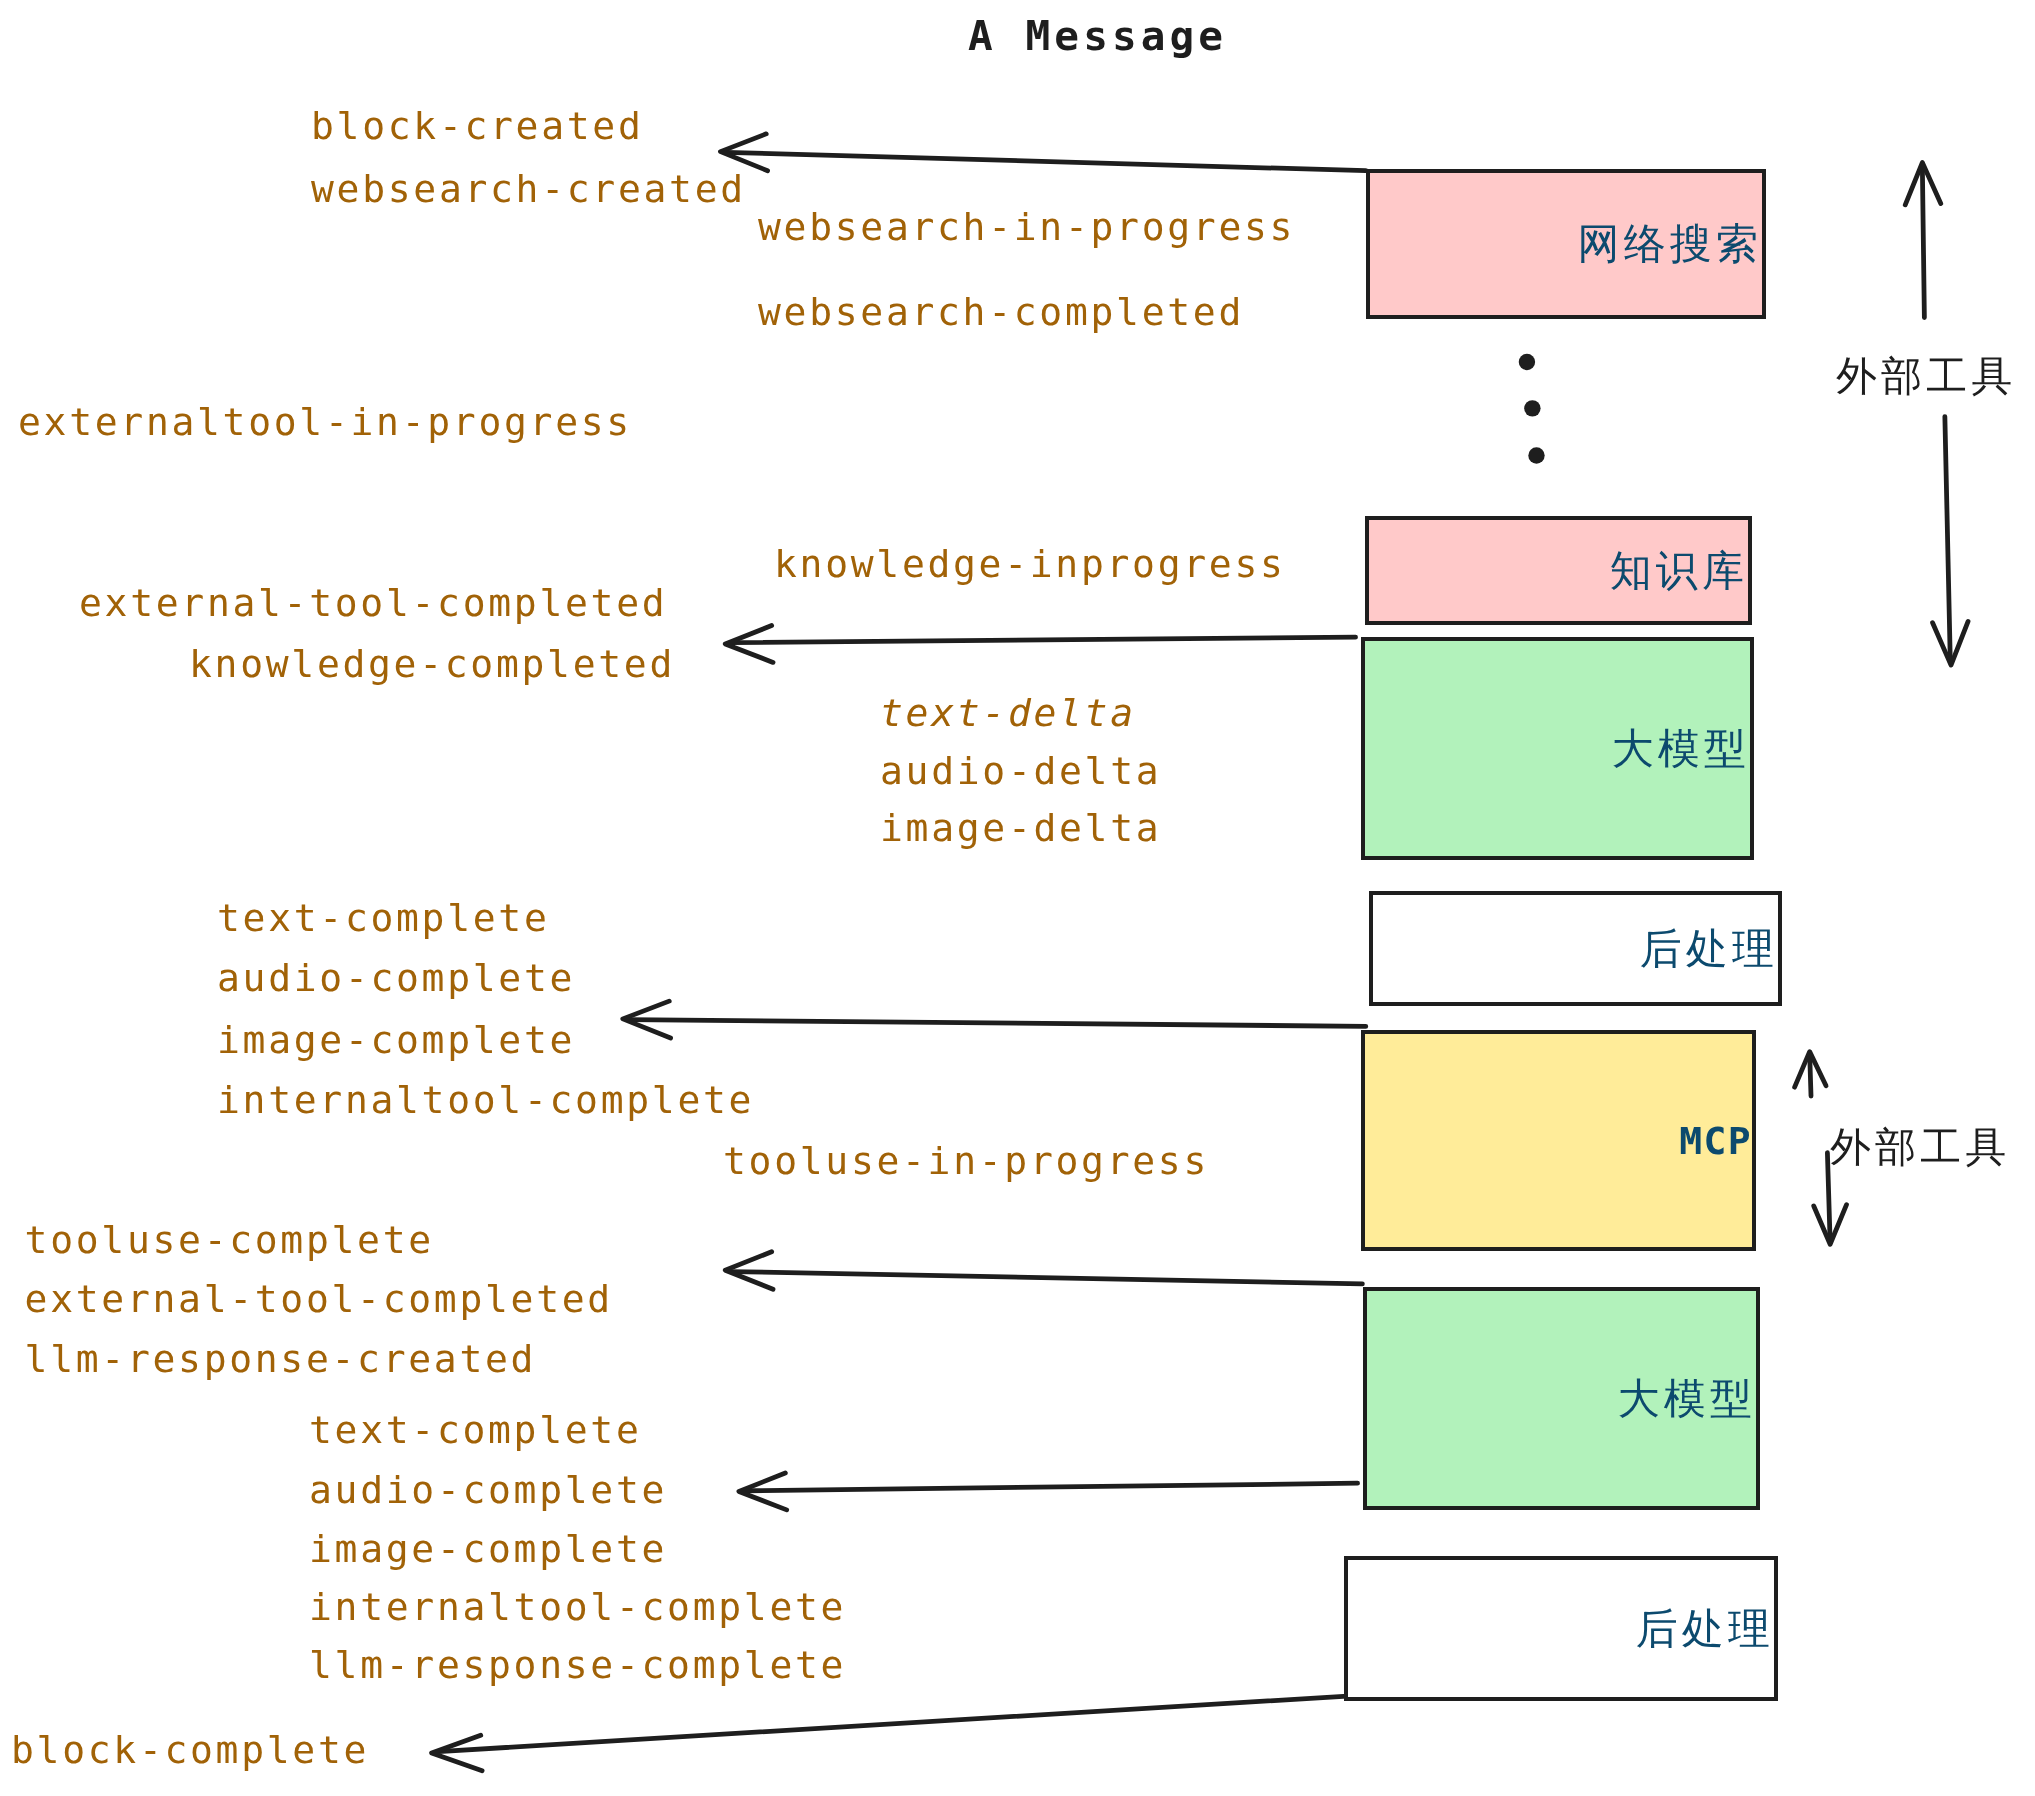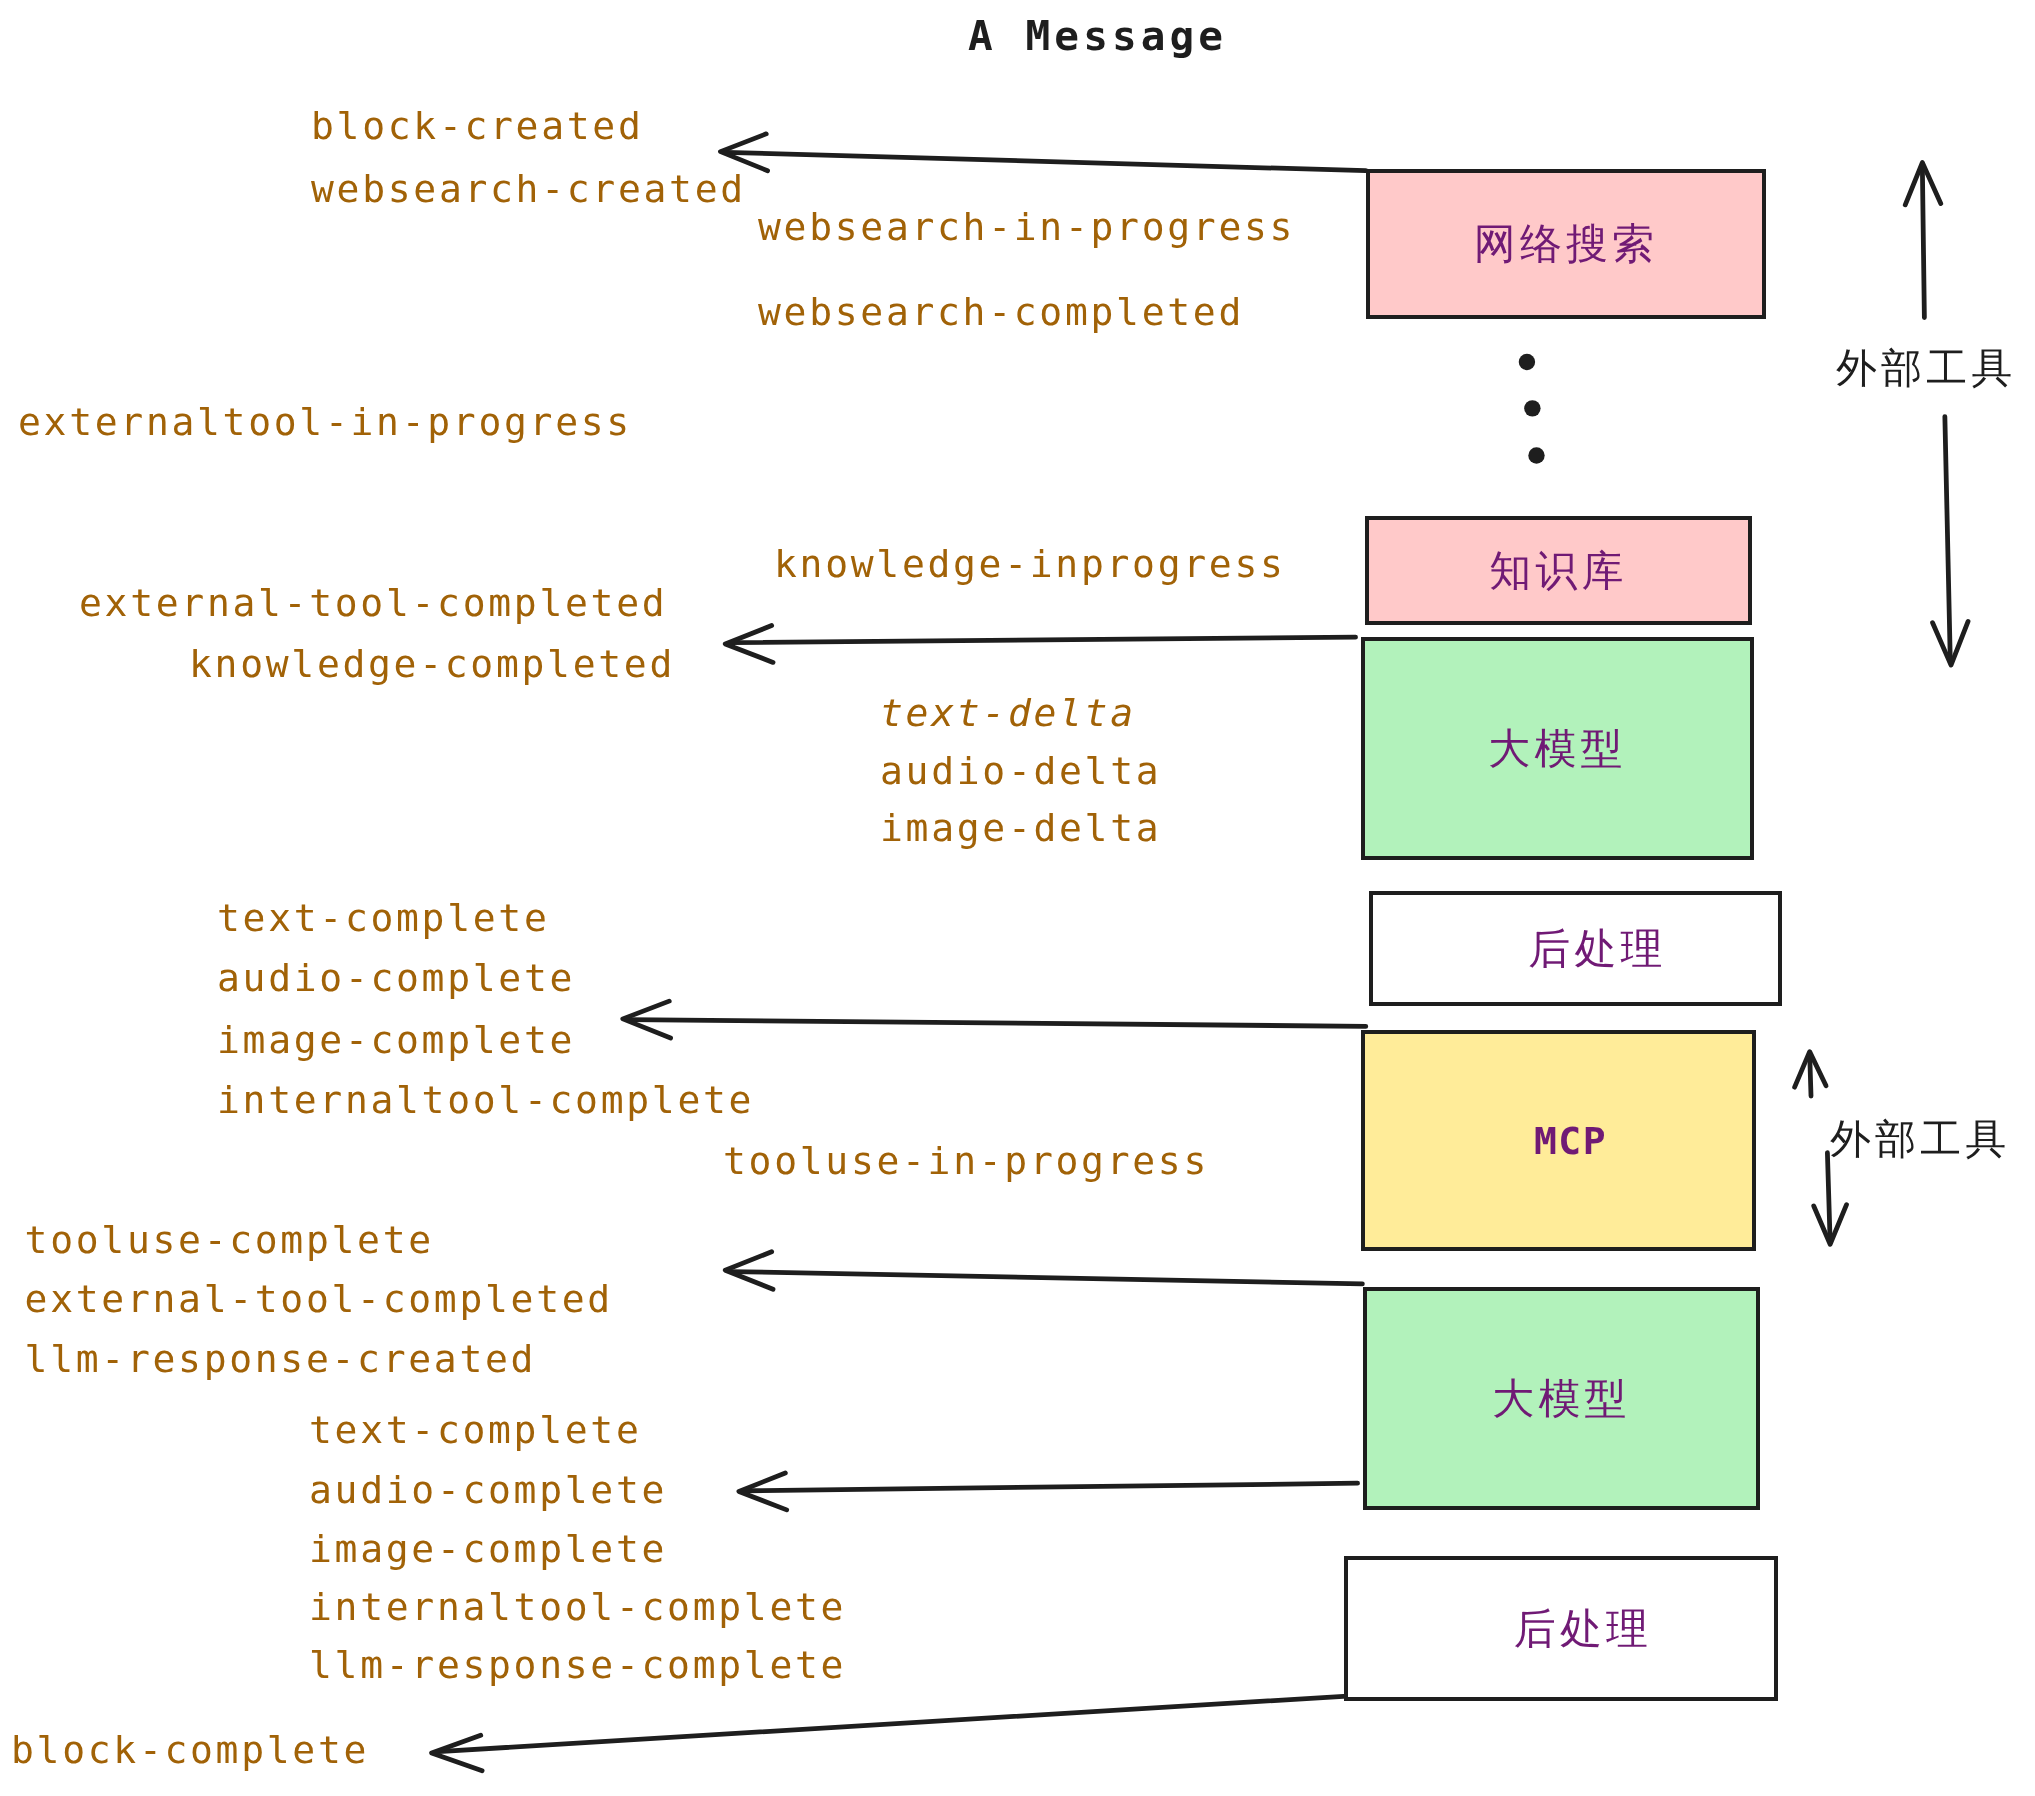--- a/index.html
+++ b/index.html
@@ -22,39 +22,40 @@
     position:absolute;
     left:968px;top:12.3px;
     font-size:41px;
     font-weight:bold;
     letter-spacing:4.1px;
     white-space:nowrap;
   }
   .box{
     position:absolute;
     border:4.1px solid #1e1e1e;
-    display:flex;align-items:center;justify-content:center;
+    display:flex;align-items:center;justify-content:flex-end;
     box-sizing:border-box;
     font-family:"Liberation Sans", sans-serif;
     font-size:42px;
     letter-spacing:4.1px;
-    color:#701a75;
+    color:#0c4a6e;
   }
   .box.pink{background:#ffc9c9;}
   .box.green{background:#b2f2bb;}
   .box.yellow{background:#ffec99;}
   .box.white{background:#ffffff;padding-left:44px;}
   .box.mono{font-family:"DejaVu Sans Mono", monospace;font-weight:bold;font-size:38px;letter-spacing:1.4px;}
   .side-label{
     position:absolute;
     font-family:"Liberation Sans", sans-serif;
     font-size:41px;
     letter-spacing:4.1px;
     white-space:nowrap;
     color:#1e1e1e;
+    margin-top:8px;
   }
   svg.overlay{position:absolute;left:0;top:0;pointer-events:none;}
   svg.overlay path{stroke:#1e1e1e;stroke-width:7;fill:none;stroke-linecap:round;stroke-linejoin:round;}
   svg.overlay circle{fill:#1e1e1e;stroke:none;}
 </style>
 </head>
 <body>
 
 <div id="canvas">
 

